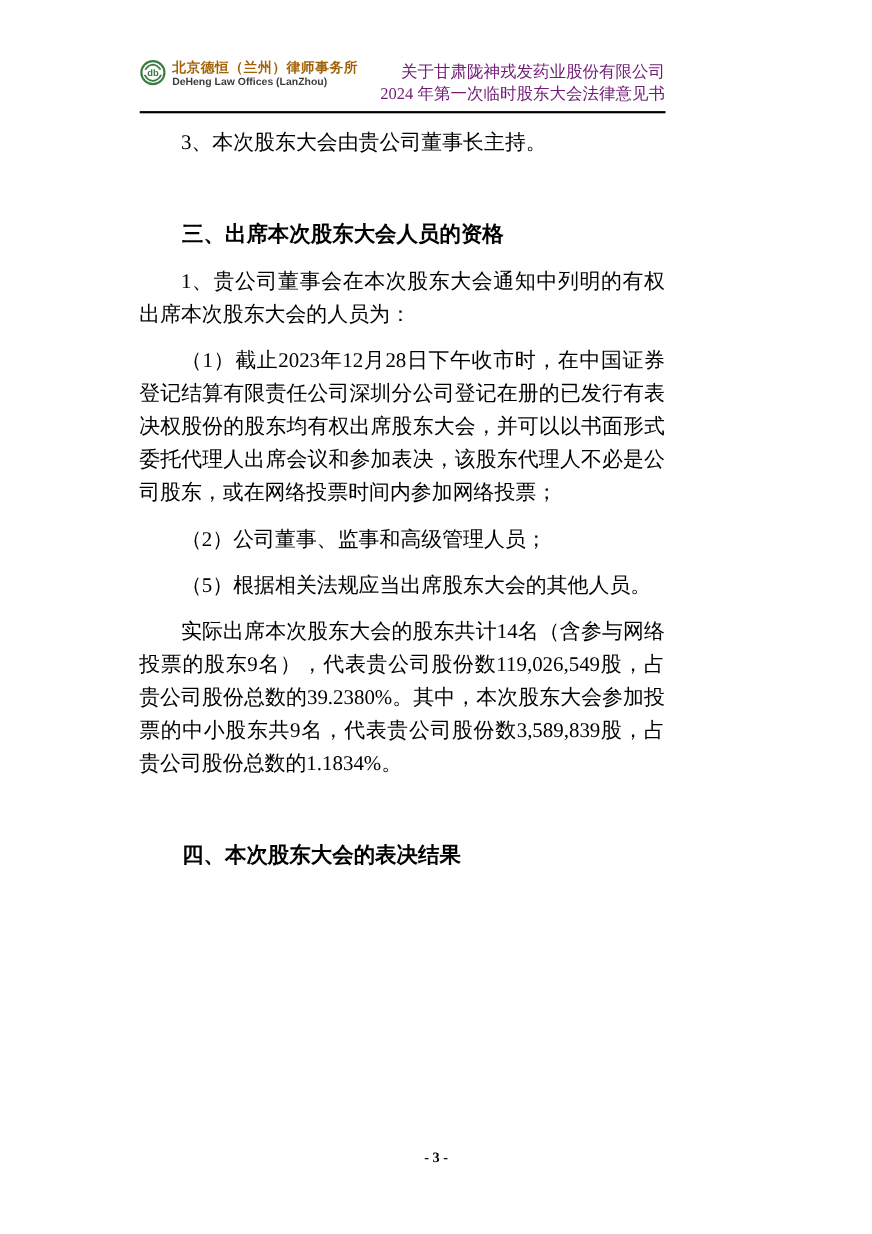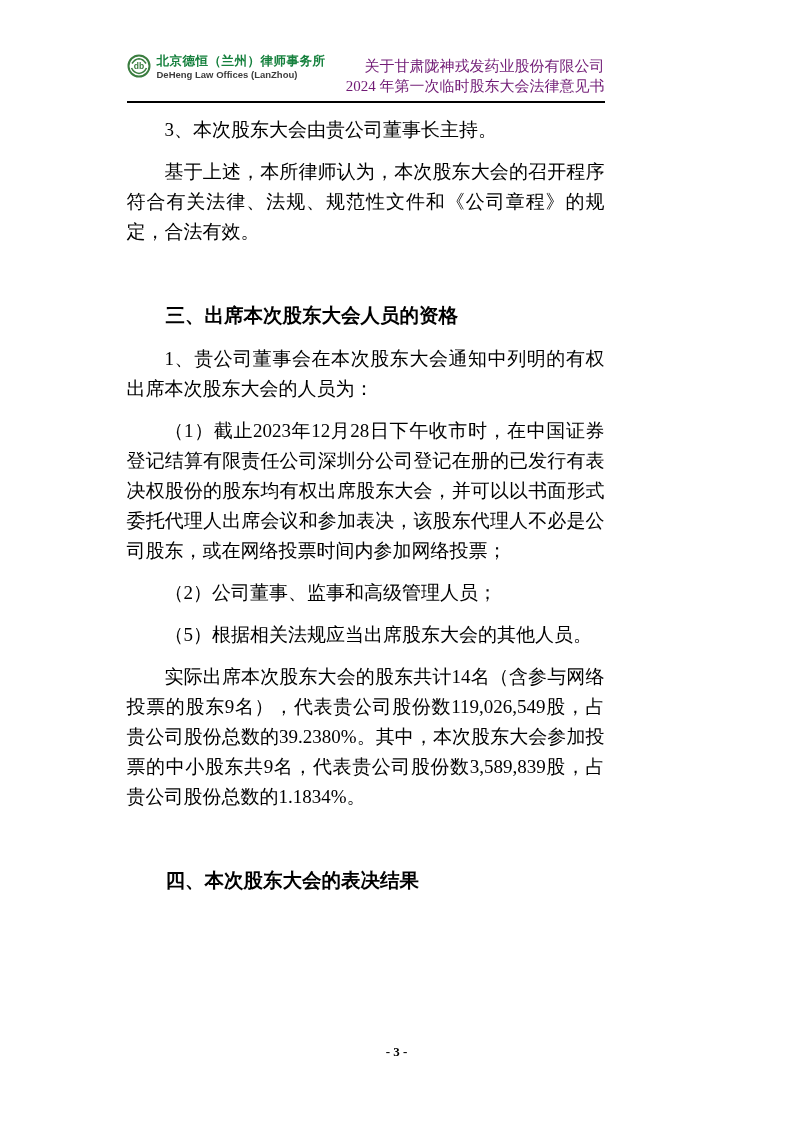--- a/index.html
+++ b/index.html
@@ -29,21 +29,21 @@
     align-items: flex-start;
     gap: 6px;
   }
   .brand-logo { width: 24px; height: 24px; flex: 0 0 auto; }
   .brand-cn {
     font-family: "Liberation Sans", "DejaVu Sans", sans-serif;
     font-weight: bold;
     font-size: 12.5px;
     letter-spacing: 0.5px;
     line-height: 15px;
-    color: #15803d;
+    color: #a16207;
     white-space: nowrap;
   }
   .brand-en {
     font-family: "Liberation Sans", "DejaVu Sans", sans-serif;
     font-weight: bold;
     font-size: 9.5px;
     line-height: 12px;
     color: #3c3c3c;
     white-space: nowrap;
   }
@@ -116,21 +116,20 @@
     <div class="doc-title">
       <div>关于甘肃陇神戎发药业股份有限公司</div>
       <div>2024 年第一次临时股东大会法律意见书</div>
     </div>
   </header>
 
   <hr class="header-rule">
 
   <main class="doc-main">
     <p class="body-para">3、本次股东大会由贵公司董事长主持。</p>
-    <p class="body-para">基于上述，本所律师认为，本次股东大会的召开程序符合有关法律、法规、规范性文件和《公司章程》的规定，合法有效。</p>
     <h2 class="section-heading">三、出席本次股东大会人员的资格</h2>
     <p class="body-para">1、贵公司董事会在本次股东大会通知中列明的有权出席本次股东大会的人员为：</p>
     <p class="body-para">（1）截止2023年12月28日下午收市时，在中国证券登记结算有限责任公司深圳分公司登记在册的已发行有表决权股份的股东均有权出席股东大会，并可以以书面形式委托代理人出席会议和参加表决，该股东代理人不必是公司股东，或在网络投票时间内参加网络投票；</p>
     <p class="body-para">（2）公司董事、监事和高级管理人员；</p>
     <p class="body-para">（5）根据相关法规应当出席股东大会的其他人员。</p>
     <p class="body-para">实际出席本次股东大会的股东共计14名（含参与网络投票的股东9名），代表贵公司股份数119,026,549股，占贵公司股份总数的39.2380%。其中，本次股东大会参加投票的中小股东共9名，代表贵公司股份数3,589,839股，占贵公司股份总数的1.1834%。</p>
     <h2 class="section-heading">四、本次股东大会的表决结果</h2>
   </main>
 
   <footer class="page-footer">

